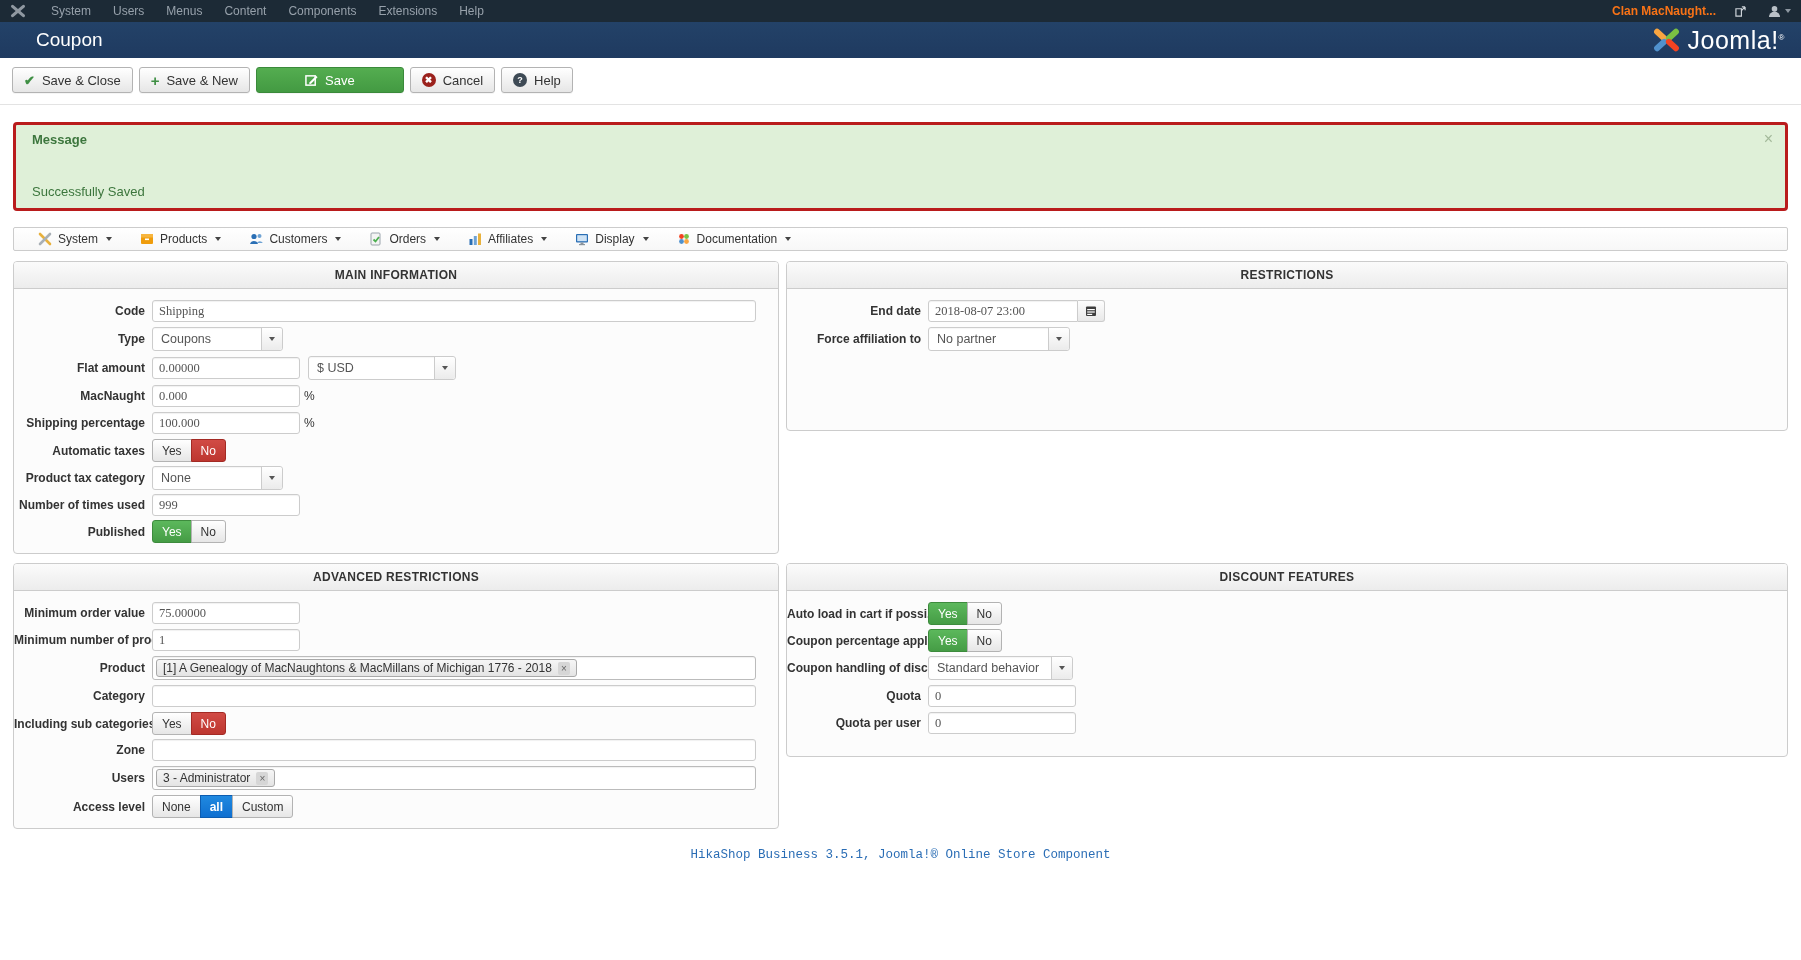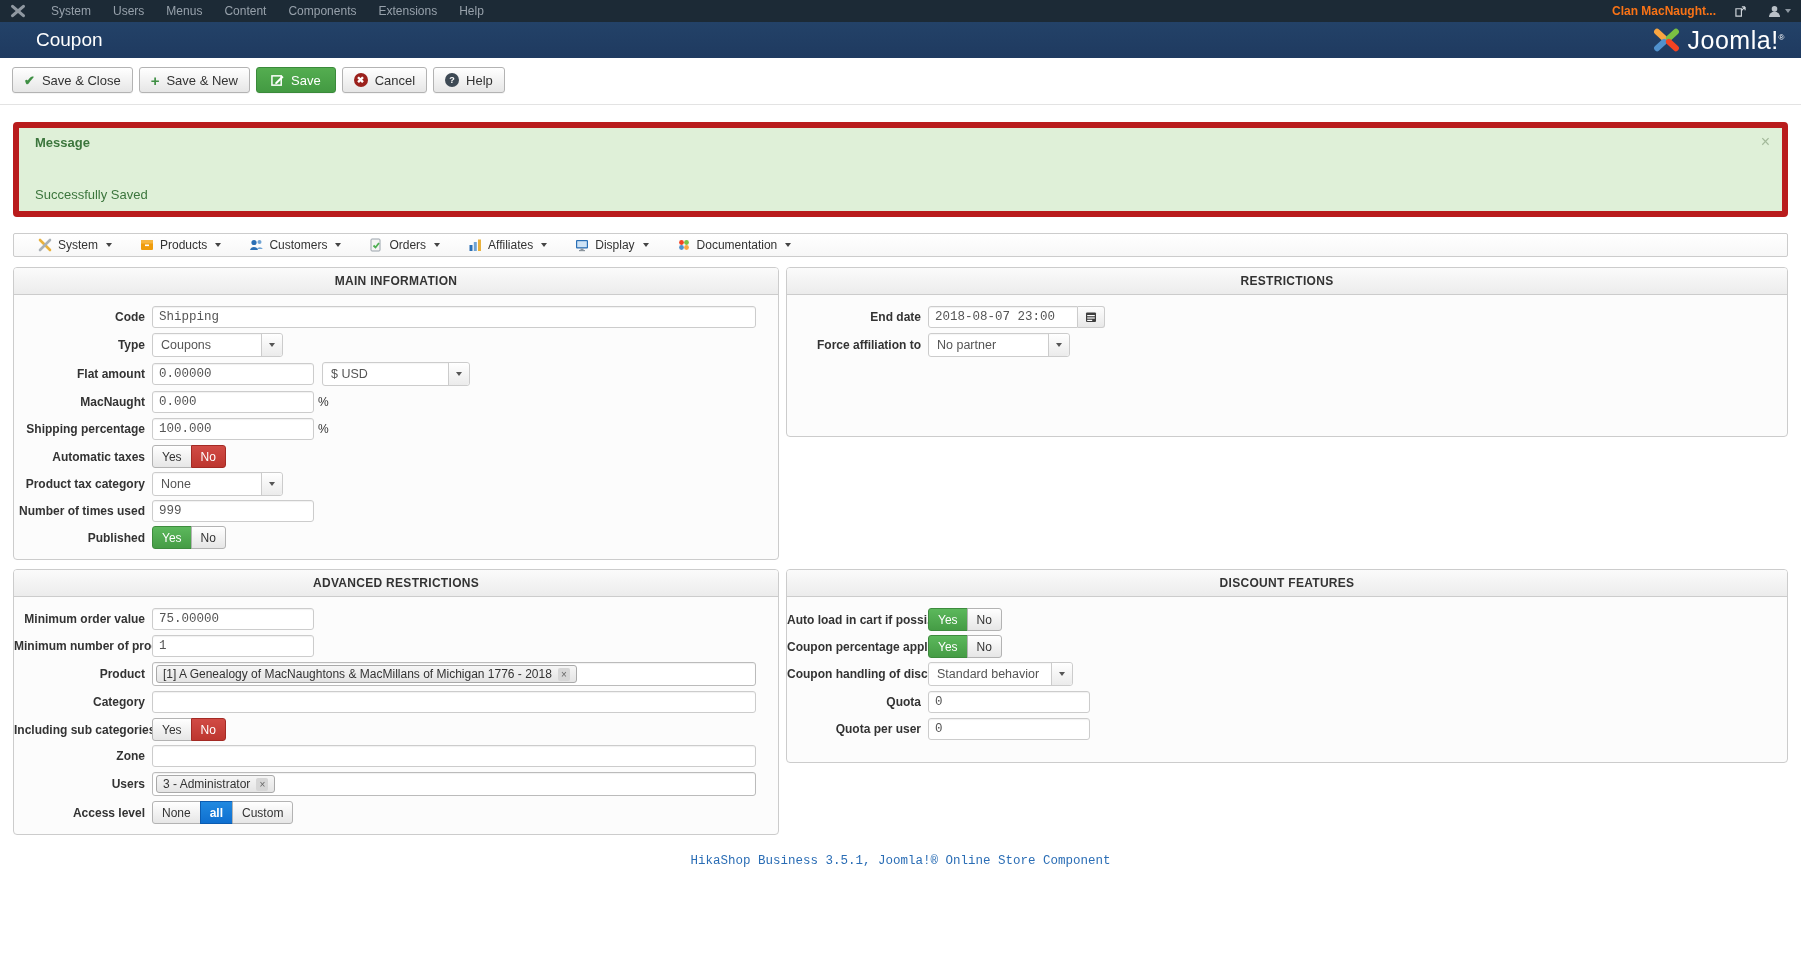--- a/index.html
+++ b/index.html
@@ -22,29 +22,29 @@
   .page-title { color:#fff; font-size:19px; font-weight:400; }
   .brand { margin-left:auto; display:flex; align-items:center; gap:7px; color:#fff; }
   .brand-word { font-size:25px; letter-spacing:0.5px; }
   .brand sup { font-size:8px; vertical-align:super; }
 
   
   .toolbar { padding:9px 12px 11px; border-bottom:1px solid #e3e3e3; display:flex; gap:6px; background:#fff; }
   .btn { display:inline-flex; align-items:center; gap:7px; height:26px; padding:0 11px;
          background:linear-gradient(#ffffff,#e6e6e6); border:1px solid #b3b3b3; border-radius:3px;
          font-size:13px; color:#333; cursor:pointer; box-shadow:0 1px 0 rgba(0,0,0,.04); }
-  .btn-green { background:linear-gradient(#54ad50,#439a42); border-color:#3a8a3a; color:#fff; padding:0 14px; }
+  .btn-green { background:linear-gradient(#54ad50,#439a42); border-color:#3a8a3a; color:#fff; padding:0 48px; }
   .icon-check { color:#3f8f44; font-weight:bold; font-size:13px; }
   .icon-plus { color:#3f8f44; font-weight:bold; font-size:15px; line-height:1; }
   .circ { width:14px; height:14px; border-radius:50%; color:#fff; font-size:9px; font-weight:bold; display:flex; align-items:center; justify-content:center; }
   .circ-red { background:#9b211c; }
   .circ-dark { background:#3e4a55; }
 
   
-  .alert { margin:17px 13px 0; background:#dff0d8; border:6px solid #b91c1c; border-radius:4px; padding:7px 16px 9px; position:relative; }
+  .alert { margin:17px 13px 0; background:#dff0d8; border:3px solid #b91c1c; border-radius:4px; padding:7px 16px 9px; position:relative; }
   .alert-title { font-weight:bold; font-size:13px; color:#3c763d; margin-bottom:2px; }
   .alert-body { font-size:13px; color:#3c763d;margin-top:37px; }
   .alert-close { position:absolute; right:12px; top:6px; color:#a3b99a; font-size:16px; line-height:1; cursor:pointer; }
 
   
   .hmenu { margin:16px 13px 0; border:1px solid #ccc; border-radius:2px; background:linear-gradient(#fff,#f7f7f7); height:24px; display:flex; align-items:center; padding:0 12px; gap:4px; }
   .hmenu-item { display:flex; align-items:center; gap:6px; font-size:12px; color:#333; padding:0 12px; cursor:pointer; height:100%; }
   .hmenu-item svg { flex:none; }
   .hcaret { width:0; height:0; border-left:3px solid transparent; border-right:3px solid transparent; border-top:4px solid #444; margin-left:2px; }
 
@@ -53,22 +53,22 @@
   .col-left { width:766px; flex:none; }
   .col-right { flex:1; }
   .panel { border:1px solid #ccc; border-radius:4px; background:#fcfcfc; overflow:hidden; }
   .panel-header { height:27px; line-height:27px; text-align:center; font-weight:bold; font-size:12px; color:#333;
                   background:linear-gradient(#fbfbfb,#ececec); border-bottom:1px solid #ccc; letter-spacing:.3px; }
   .panel-body { padding:11px 8px 10px 0; }
   .frow { display:flex; align-items:center; min-height:20px; margin-bottom:4px; }
   .flabel { width:138px; flex:none; text-align:right; font-weight:bold; font-size:12px; color:#333; padding-right:7px; white-space:nowrap; overflow:hidden; }
   .col-right .flabel { width:141px; }
   .tin { height:22px; border:1px solid #ccc; border-radius:3px; padding:0 6px; font-size:12.5px; color:#555;
-         font-family:Liberation Mono, monospace; background:#fff; box-shadow:inset 0 1px 1px rgba(0,0,0,.06); }
-  .w-sm { width:162px; }
+         font-family:Liberation Serif, serif; background:#fff; box-shadow:inset 0 1px 1px rgba(0,0,0,.06); }
+  .w-sm { width:148px; }
   .w-lg { width:604px; }
   .w-date { width:150px; }
   .suffix { margin-left:4px; font-size:12px; color:#333; }
 
   
   .fsel { display:inline-flex; height:24px; border:1px solid #ccc; border-radius:3px; background:#fff; cursor:pointer; align-items:stretch; box-shadow:inset 0 1px 1px rgba(0,0,0,.04); }
   .fsel-val { padding:0 8px; font-size:12.5px; color:#555; display:flex; align-items:center; flex:1; white-space:nowrap; overflow:hidden; }
   .fsel-btn { width:21px; flex:none; border-left:1px solid #ccc; background:linear-gradient(#fff,#ebebeb); display:flex; align-items:center; justify-content:center; border-radius:0 3px 3px 0; }
   .fsel-btn .tri { width:0; height:0; border-left:3.5px solid transparent; border-right:3.5px solid transparent; border-top:4px solid #555; }
   .w-sel { width:131px; }

